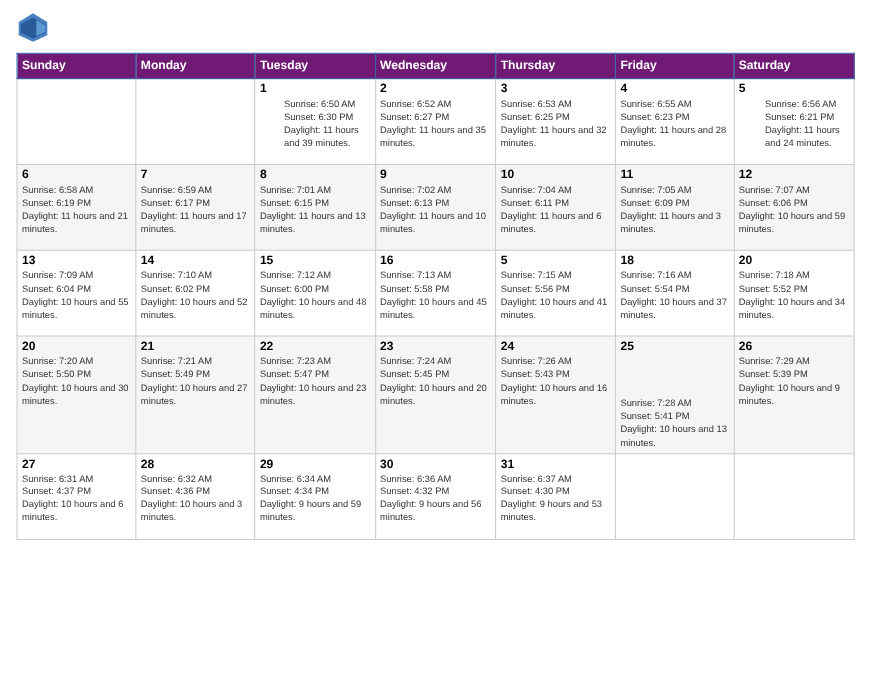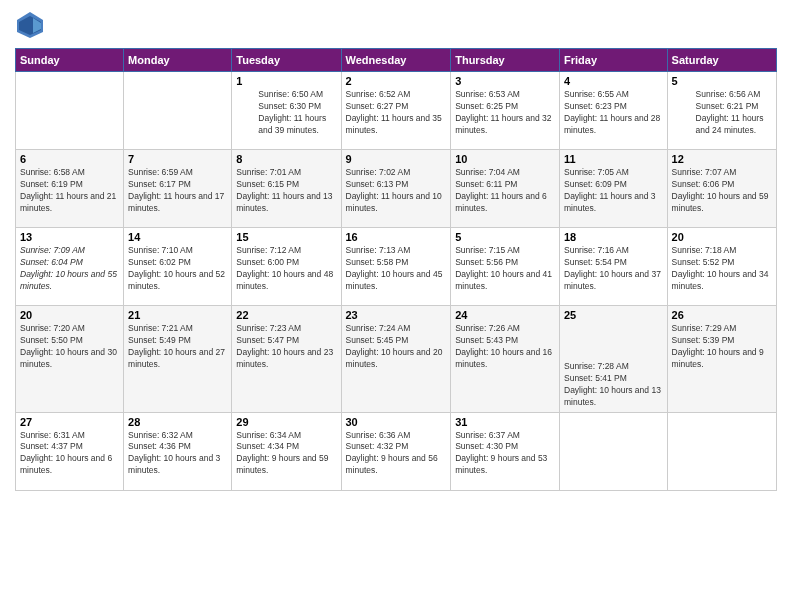--- a/index.html
+++ b/index.html
@@ -196,21 +196,21 @@
           <td>
             <div class="day-number">12</div>
             <div class="day-info" style="white-space: pre-line;">Sunrise: 7:07 AM
 Sunset: 6:06 PM
 Daylight: 10 hours and 59 minutes.</div>
           </td>
         </tr>
         <tr>
           <td>
             <div class="day-number">13</div>
-            <div class="day-info" style="white-space: pre-line; font-style: italic;">Sunrise: 7:09 AM
+            <div class="day-info" style="white-space: pre-line;">Sunrise: 7:09 AM
 Sunset: 6:04 PM
 Daylight: 10 hours and 55 minutes.</div>
           </td>
           <td>
             <div class="day-number">14</div>
             <div class="day-info" style="white-space: pre-line;">Sunrise: 7:10 AM
 Sunset: 6:02 PM
 Daylight: 10 hours and 52 minutes.</div>
           </td>
           <td>

